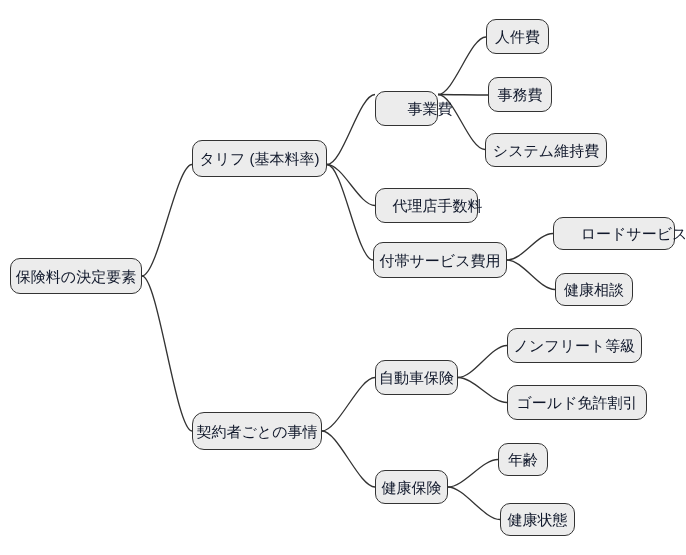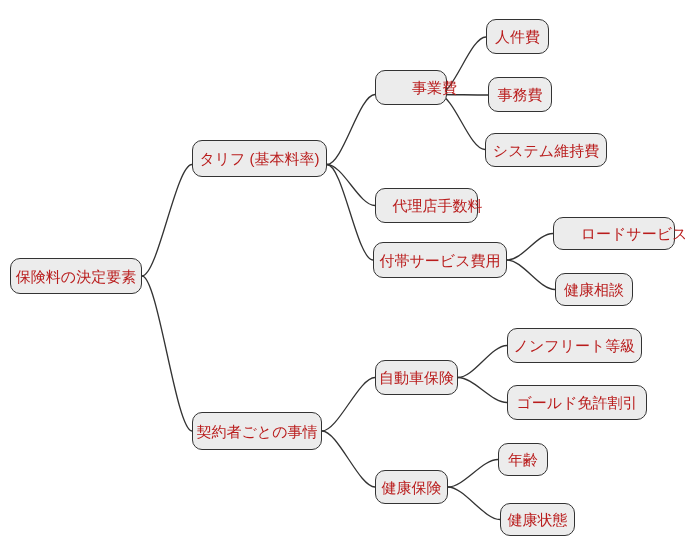--- a/index.html
+++ b/index.html
@@ -29,21 +29,21 @@
   }
   .node {
     position: absolute;
     box-sizing: border-box;
     display: flex;
     align-items: center;
     justify-content: center;
     background: #ececec;
     border: 1.3px solid #333333;
     border-radius: 10px;
-    color: #b91c1c;
+    color: #0f172a;
     font-size: 15px;
     line-height: 1;
     white-space: nowrap;
     text-align: center;
   }
 </style>
 </head>
 <body>
 
 <div class="canvas">
@@ -64,23 +64,23 @@
     <path d="M458,377.5 C474,377.5 491,345.5 507,345.5"></path>
     <path d="M458,377.5 C474,377.5 491,402.5 507,402.5"></path>
     <path d="M448,487 C464,487 482,459.5 498,459.5"></path>
     <path d="M448,487 C464,487 484,519.5 500,519.5"></path>
   </svg>
 
   <div class="node" style="left:10px; top:258px; width:132px; height:36px;">保険料の決定要素</div>
 
   <div class="node" style="left:192px; top:140px; width:135px; height:37px;">タリフ (基本料率)</div>
 
-  <div class="node" style="left:192px; top:412px; width:130px; height:38px;">契約者ごとの事情</div>
+  <div class="node" style="left:192px; top:412px; width:130px; height:38px;border-radius:12px;">契約者ごとの事情</div>
 
-  <div class="node" style="left:375px; top:70px; width:72px; height:35px;padding-left:47px;">事業費</div>
+  <div class="node" style="left:375px; top:91px; width:63px; height:35px;padding-left:47px;">事業費</div>
 
   <div class="node" style="left:375px; top:188px; width:103px; height:35px;padding-left:22px;">代理店手数料</div>
 
   <div class="node" style="left:373px; top:242px; width:134px; height:36px;">付帯サービス費用</div>
 
   <div class="node" style="left:486px; top:19px; width:63px; height:35px;">人件費</div>
 
   <div class="node" style="left:485px; top:133px; width:122px; height:34px;">システム維持費</div>
 
   <div class="node" style="left:488px; top:77px; width:64px; height:35px;">事務費</div>

